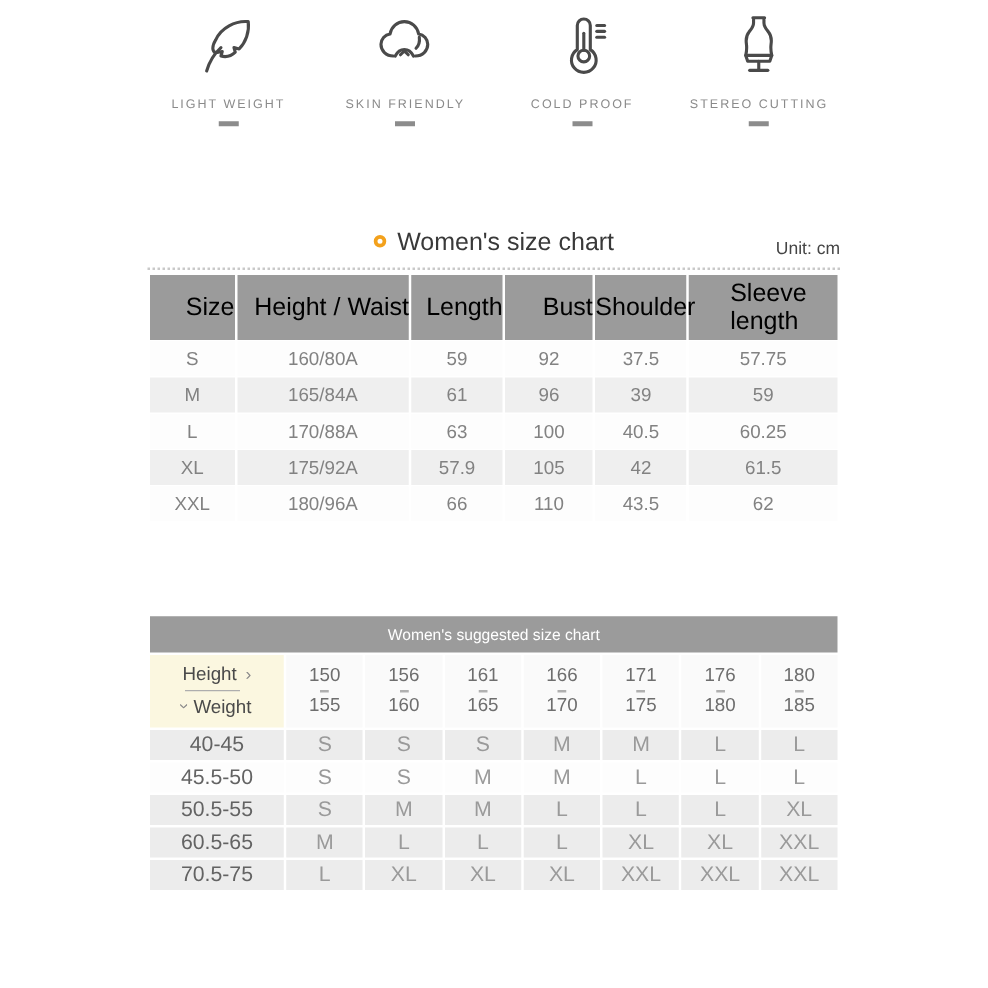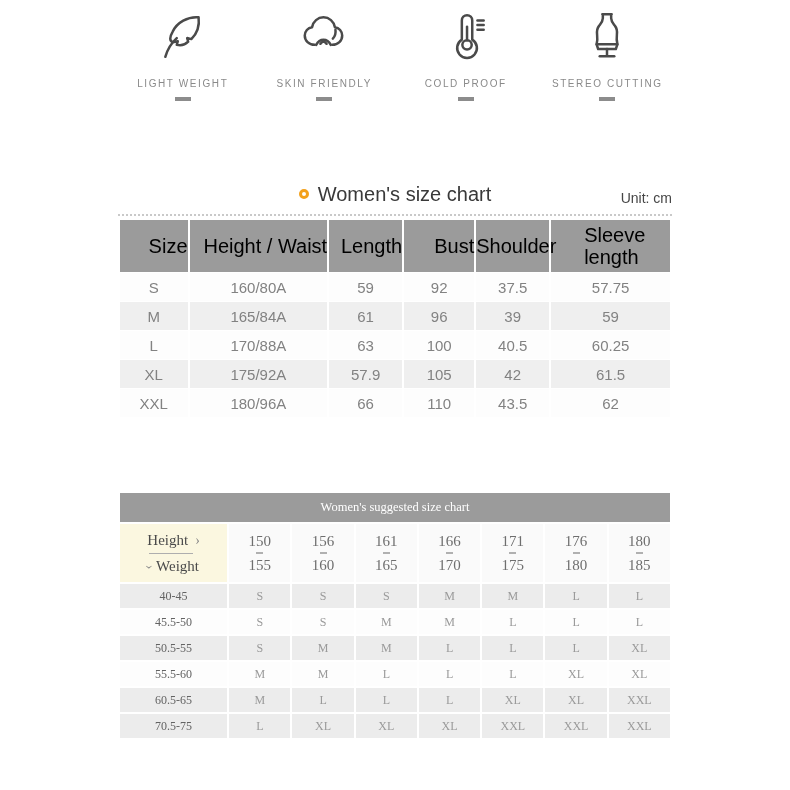--- a/index.html
+++ b/index.html
@@ -39,35 +39,35 @@
   .t1 { border-spacing: 2px 1px; }
   .t1 th {
     background: #9b9b9b; color: #000000; font-weight: normal;
     font-size: 20px; height: 31px; line-height: 1.1; text-align: right;
   }
   .t1 th.narrow { padding: 4px 33px; }
   .t1 td { text-align: center; font-size: 15px; color: #828282; height: 28px; background: #fdfdfd; }
   .t1 tr.shade td { background: #efefef; }
 
   
-  .t2-wrap { margin-top: 73px; font-family: Liberation Serif, serif; }
+  .t2-wrap { margin-top: 73px; }
   .t2 { border-spacing: 2px 2px; }
   .t2 td { text-align: center; }
   .t2 .bar td { background: #9b9b9b; color: #fff; font-size: 12.5px; height: 29px; }
   .t2 .axis td { height: 58px; background: #fafafa; vertical-align: middle; }
   .t2 .axis td.corner { background: #fbf7e0; }
   .corner-inner { display: inline-block; text-align: left; }
   .corner-inner .ch, .corner-inner .cw { font-size: 15px; color: #4a4a4a; }
   .corner-inner .chev { color: #8a8a8a; font-size: 14px; margin-left: 7px; }
   .corner-inner .chev.rot { display: inline-block; transform: rotate(90deg); margin: 0 4px 0 0; }
   .corner-inner .cline { width: 44px; height: 1px; background: #aeaeae; margin: 4px 0 4px 2px; }
   .range { display: flex; flex-direction: column; align-items: center; line-height: 1.1; }
   .range span { font-size: 15px; color: #6e6e6e; }
   .range .sep { width: 7px; height: 2px; background: #b0b0b0; margin: 3px 0; }
-  .t2 tbody td { height: 24px; background: #fdfdfd; font-size: 12px; color: #9a9a9a; }
+  .t2 tbody td { height: 24px; background: #fdfdfd; font-size: 17px; color: #9a9a9a; }
   .t2 tbody td.wlabel { color: #636363; }
   .t2 tbody tr.shade td { background: #ececec; }
 </style>
 </head>
 <body>
 
 <div class="page">
 
   <div class="features">
     <div class="feature">
@@ -287,30 +287,20 @@
             <tr class="shade">
               <td class="wlabel">50.5-55</td>
               <td>S</td>
               <td>M</td>
               <td>M</td>
               <td>L</td>
               <td>L</td>
               <td>L</td>
               <td>XL</td>
             </tr>
-            <tr>
-              <td class="wlabel">55.5-60</td>
-              <td>M</td>
-              <td>M</td>
-              <td>L</td>
-              <td>L</td>
-              <td>L</td>
-              <td>XL</td>
-              <td>XL</td>
-            </tr>
             <tr class="shade">
               <td class="wlabel">60.5-65</td>
               <td>M</td>
               <td>L</td>
               <td>L</td>
               <td>L</td>
               <td>XL</td>
               <td>XL</td>
               <td>XXL</td>
             </tr>

